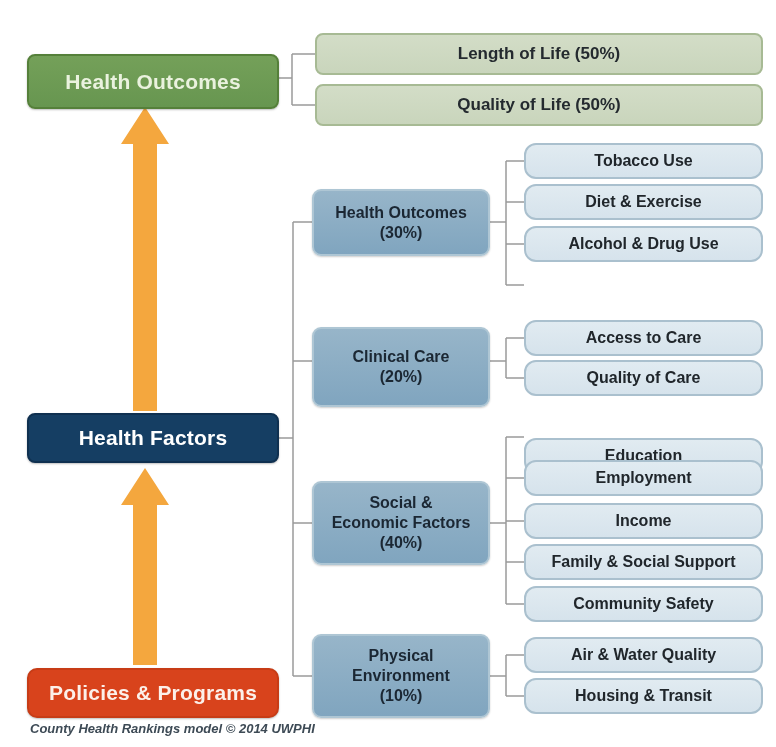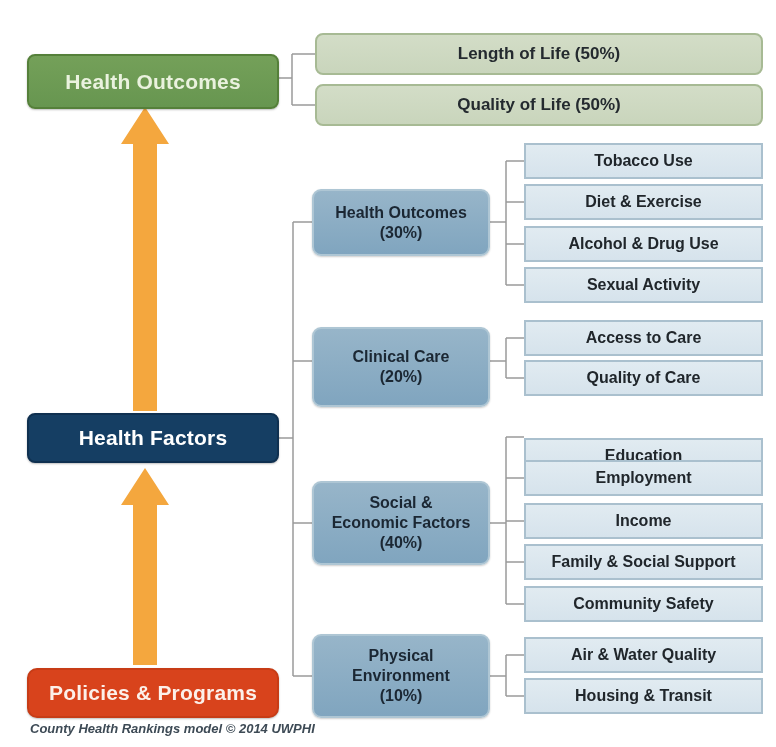--- a/index.html
+++ b/index.html
@@ -86,21 +86,21 @@
   #category-1 { top: 327px; height: 80px; }
   #category-2 { top: 481px; height: 84px; }
   #category-3 { top: 634px; height: 84px; }
   
   .child {
     left: 524px;
     width: 239px;
     height: 36px;
     background: linear-gradient(180deg, #e1ebf1 0%, #d6e3ec 100%);
     border: 2px solid #aac0ce;
-    border-radius: 0;
+    border-radius: 12px;
     font-size: 16px;
     color: #20262b;
   }
   #child-0  { top: 143px; }
   #child-1  { top: 184px; }
   #child-2  { top: 226px; }
   #child-3  { top: 267px; }
   #child-4  { top: 320px; }
   #child-5  { top: 360px; }
   #child-6  { top: 438px; }
@@ -184,23 +184,20 @@
 
   <div class="box child" id="child-0">
     <span>Tobacco Use</span>
   </div>
   <div class="box child" id="child-1">
     <span>Diet &amp; Exercise</span>
   </div>
   <div class="box child" id="child-2">
     <span>Alcohol &amp; Drug Use</span>
   </div>
-  <div class="box child" id="child-3">
-    <span>Sexual Activity</span>
-  </div>
   <div class="box child" id="child-4">
     <span>Access to Care</span>
   </div>
   <div class="box child" id="child-5">
     <span>Quality of Care</span>
   </div>
   <div class="box child" id="child-6">
     <span>Education</span>
   </div>
   <div class="box child" id="child-7">

